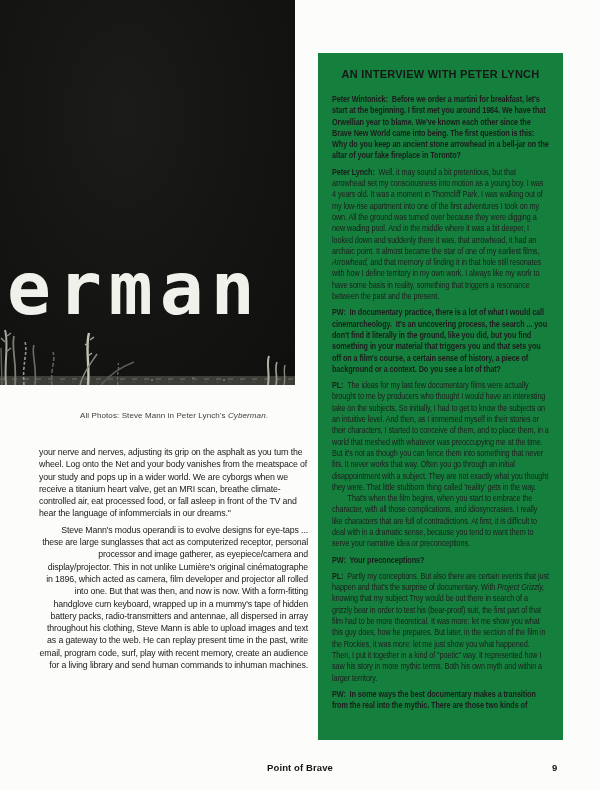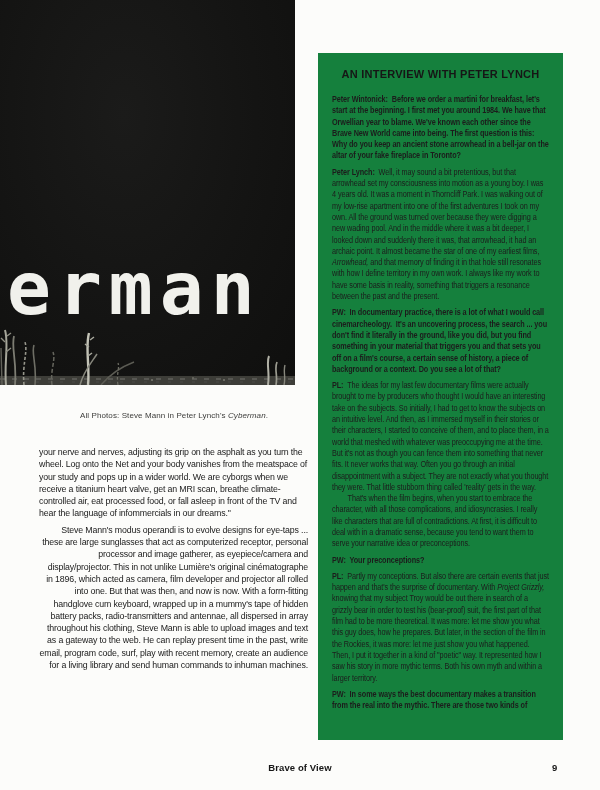--- a/index.html
+++ b/index.html
@@ -124,16 +124,16 @@
         <p class="a"><span class="b">Peter Lynch:</span><span>  Well, it may sound a bit pretentious, but that arrowhead set my consciousness into motion as a young boy. I was 4 years old. It was a moment in Thorncliff Park. I was walking out of my low-rise apartment into one of the first adventures I took on my own. All the ground was turned over because they were digging a new wading pool. And in the middle where it was a bit deeper, I looked down and suddenly there it was, that arrowhead, it had an archaic point. It almost became the star of one of my earliest films, </span><span class="i">Arrowhead,</span><span> and that memory of finding it in that hole still resonates with how I define territory in my own work. I always like my work to have some basis in reality, something that triggers a resonance between the past and the present.</span></p>
         <p class="q"><span class="b">PW:  In documentary practice, there is a lot of what I would call cinemarcheology.  It's an uncovering process, the search ... you don't find it literally in the ground, like you did, but you find something in your material that triggers you and that sets you off on a film's course, a certain sense of history, a piece of background or a context. Do you see a lot of that?</span></p>
         <p class="a"><span class="b">PL:</span><span>  The ideas for my last few documentary films were actually brought to me by producers who thought I would have an interesting take on the subjects. So initially, I had to get to know the subjects on an intuitive level. And then, as I immersed myself in their stories or their characters, I started to conceive of them, and to place them, in a world that meshed with whatever was preoccupying me at the time. But it's not as though you can fence them into something that never fits. It never works that way. Often you go through an initial disappointment with a subject. They are not exactly what you thought they were. That little stubborn thing called 'reality' gets in the way.</span></p>
         <p class="a nogap"><span>That's when the film begins, when you start to embrace the character, with all those complications, and idiosyncrasies. I really like characters that are full of contradictions. At first, it is difficult to deal with in a dramatic sense, because you tend to want them to serve your narrative idea or preconceptions.</span></p>
         <p class="q"><span class="b">PW:  Your preconceptions?</span></p>
         <p class="a"><span class="b">PL:</span><span>  Partly my conceptions. But also there are certain events that just happen and that's the surprise of documentary. With </span><span class="i">Project Grizzly,</span><span> knowing that my subject Troy would be out there in search of a grizzly bear in order to test his (bear-proof) suit, the first part of that film had to be more theoretical. It was more: let me show you what this guy does, how he prepares. But later, in the section of the film in the Rockies, it was more: let me just show you what happened. Then, I put it together in a kind of "poetic" way. It represented how I saw his story in more mythic terms. Both his own myth and within a larger territory.</span></p>
         <p class="q"><span class="b">PW:  In some ways the best documentary makes a transition from the real into the mythic. There are those two kinds of</span></p>
       </div>
   </div>
 
-  <div class="footer-title">Brave of View</div>
+  <div class="footer-title">Point of Brave</div>
   <div class="page-number">9</div>
 
 </div>
 
 </body></html>

